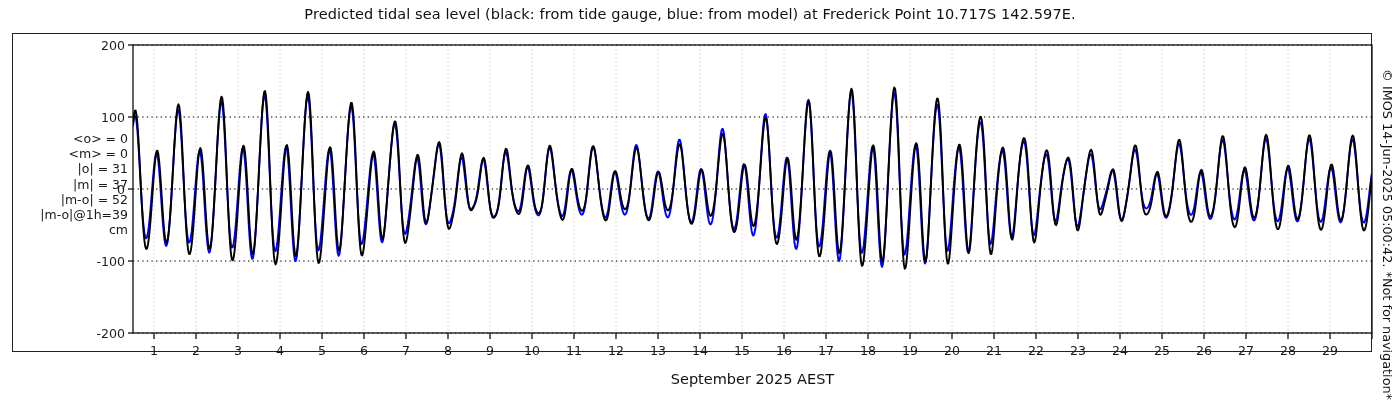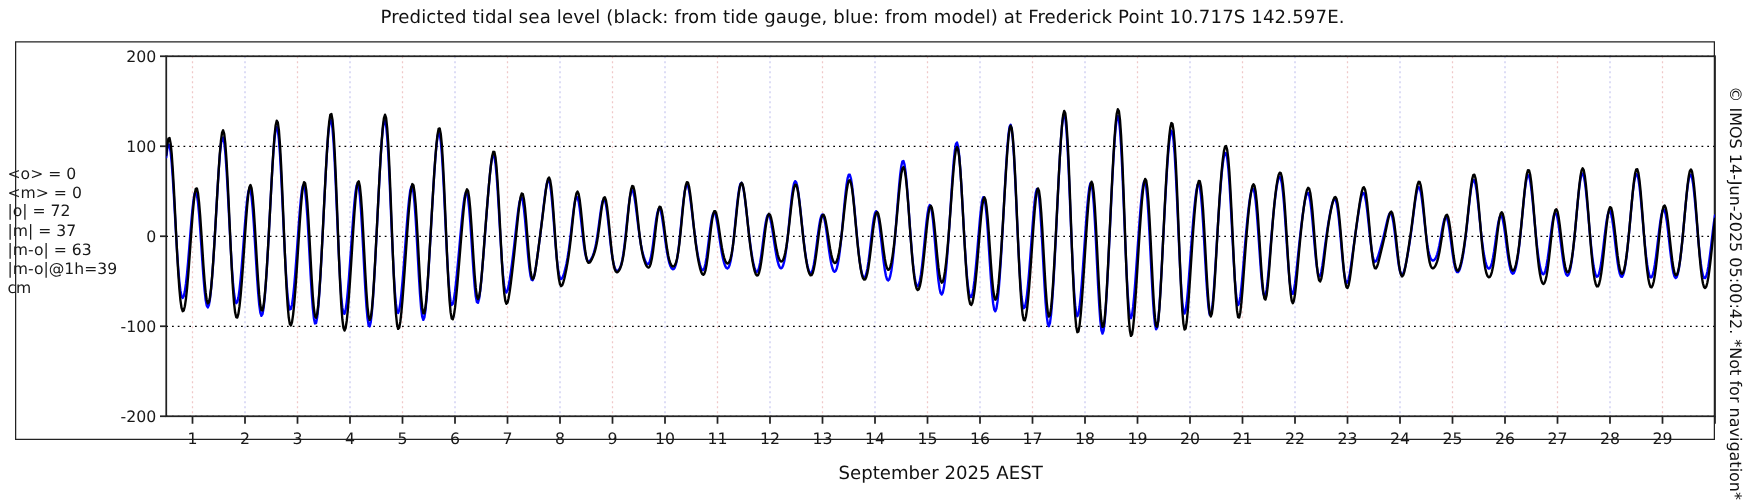--- a/index.html
+++ b/index.html
@@ -46,21 +46,21 @@
   #plot-svg {
     position: absolute;
     left: 0;
     top: 0;
   }
   .stats-block {
     position: absolute;
     left: 6px;
     top: 131px;
     width: 122px;
-    text-align: left;
+    text-align: right;
     font-size: 12.5px;
     line-height: 15.2px;
     color: #1a1a1a;
     white-space: nowrap;
   }
   .stats-block div { height: 15.2px; }
   .xaxis-label {
     position: absolute;
     left: 133px;
     top: 371px;
@@ -211,23 +211,23 @@
       </defs>
       <g clip-path="url(#plotclip)">
         <path d="M133.00 125.89L133.88 118.78L134.75 115.49L135.63 116.39L136.50 121.52L137.38 130.54L138.25 142.76L139.13 157.21L140.00 172.78L140.88 188.33L141.75 202.82L142.63 215.40L143.50 225.48L144.38 232.72L145.25 237.00L146.13 238.36L147.00 236.98L147.88 233.08L148.75 226.92L149.63 218.83L150.50 209.19L151.38 198.50L152.25 187.40L153.13 176.63L154.00 167.05L154.88 159.52L155.75 154.82L156.63 153.53L157.50 155.94L158.38 161.97L159.25 171.19L160.13 182.81L161.00 195.82L161.88 209.07L162.75 221.43L163.63 231.92L164.50 239.78L165.38 244.51L166.25 245.92L167.13 244.01L168.00 238.99L168.88 231.18L169.75 220.93L170.62 208.66L171.50 194.82L172.37 179.94L173.25 164.64L174.12 149.66L175.00 135.87L175.87 124.16L176.75 115.46L177.62 110.54L178.50 109.93L179.37 113.87L180.25 122.16L181.12 134.23L182.00 149.18L182.87 165.86L183.75 183.00L184.62 199.39L185.50 213.97L186.37 225.95L187.25 234.81L188.12 240.33L189.00 242.54L189.87 241.62L190.75 237.87L191.62 231.64L192.50 223.31L193.37 213.31L194.25 202.14L195.12 190.40L196.00 178.82L196.87 168.21L197.75 159.48L198.62 153.46L199.50 150.88L200.37 152.18L201.25 157.48L202.12 166.47L203.00 178.47L203.87 192.46L204.75 207.21L205.62 221.44L206.50 233.93L207.37 243.69L208.25 250.04L209.12 252.61L210.00 251.35L210.88 246.46L211.75 238.31L212.63 227.38L213.50 214.17L214.38 199.24L215.25 183.14L216.13 166.51L217.00 150.08L217.88 134.67L218.75 121.22L219.63 110.68L220.50 103.92L221.38 101.65L222.25 104.27L223.13 111.77L224.00 123.73L224.88 139.30L225.75 157.30L226.63 176.36L227.50 195.04L228.38 212.06L229.25 226.36L230.13 237.24L231.00 244.33L231.88 247.58L232.75 247.22L233.63 243.62L234.50 237.24L235.38 228.56L236.25 218.10L237.13 206.36L238.00 193.93L238.88 181.50L239.75 169.85L240.63 159.87L241.50 152.45L242.38 148.43L243.25 148.41L244.13 152.69L245.00 161.15L245.88 173.23L246.75 187.96L247.63 204.07L248.50 220.12L249.38 234.69L250.25 246.55L251.13 254.75L252.00 258.77L252.88 258.42L253.75 253.90L254.63 245.63L255.50 234.20L256.38 220.25L257.25 204.43L258.13 187.39L259.00 169.75L259.88 152.22L260.75 135.57L261.63 120.67L262.50 108.48L263.38 99.91L264.25 95.81L265.13 96.74L266.00 102.91L266.88 114.08L267.75 129.53L268.63 148.14L269.50 168.47L270.38 188.96L271.25 208.08L272.13 224.55L273.00 237.42L273.88 246.15L274.75 250.63L275.63 251.05L276.50 247.86L277.38 241.64L278.25 232.99L279.13 222.49L280.00 210.70L280.88 198.16L281.75 185.48L282.63 173.35L283.50 162.57L284.38 153.99L285.25 148.50L286.13 146.82L287.00 149.45L287.88 156.48L288.75 167.56L289.63 181.89L290.50 198.25L291.38 215.17L292.25 231.11L293.13 244.62L294.00 254.55L294.88 260.16L295.75 261.12L296.63 257.56L297.50 249.93L298.38 238.89L299.25 225.20L300.13 209.60L301.00 192.80L301.88 175.42L302.75 158.08L303.63 141.42L304.50 126.19L305.38 113.20L306.25 103.34L307.13 97.49L308.00 96.33L308.88 100.31L309.75 109.42L310.63 123.19L311.50 140.69L312.38 160.58L313.25 181.28L314.13 201.19L315.00 218.83L315.88 233.07L316.75 243.17L317.63 248.89L318.50 250.37L319.37 248.09L320.25 242.68L321.12 234.85L322.00 225.24L322.87 214.41L323.75 202.85L324.62 191.03L325.50 179.47L326.37 168.76L327.25 159.63L328.12 152.90L329.00 149.34L329.87 149.59L330.75 154.00L331.62 162.52L332.50 174.62L333.37 189.33L334.25 205.33L335.12 221.11L336.00 235.16L336.87 246.19L337.75 253.26L338.62 255.89L339.50 254.08L340.37 248.21L341.25 238.94L342.12 227.08L343.00 213.42L343.87 198.67L344.75 183.41L345.62 168.13L346.50 153.28L347.37 139.35L348.25 126.94L349.12 116.77L350.00 109.62L350.87 106.27L351.75 107.30L352.62 113.00L353.50 123.26L354.37 137.48L355.25 154.61L356.12 173.28L357.00 191.95L357.87 209.14L358.75 223.59L359.62 234.42L360.50 241.21L361.37 244.00L362.25 243.18L363.12 239.38L364.00 233.32L364.87 225.65L365.75 216.91L366.62 207.50L367.50 197.73L368.37 187.86L369.25 178.24L370.12 169.37L371.00 161.87L371.87 156.47L372.75 153.88L373.62 154.69L374.50 159.17L375.37 167.20L376.25 178.20L377.12 191.21L378.00 204.94L378.87 218.01L379.75 229.11L380.62 237.20L381.50 241.65L382.37 242.25L383.25 239.23L384.12 233.16L385.00 224.75L385.87 214.76L386.75 203.84L387.62 192.48L388.50 181.01L389.37 169.66L390.25 158.64L391.12 148.24L392.00 138.91L392.87 131.27L393.75 126.03L394.62 123.88L395.50 125.38L396.37 130.78L397.25 139.92L398.12 152.23L399.00 166.72L399.87 182.13L400.75 197.13L401.62 210.48L402.50 221.20L403.37 228.72L404.25 232.90L405.12 233.97L406.00 232.41L406.87 228.87L407.75 223.94L408.62 218.09L409.50 211.62L410.37 204.66L411.25 197.26L412.12 189.49L413.00 181.56L413.87 173.86L414.75 166.97L415.62 161.60L416.50 158.47L417.37 158.16L418.25 160.98L419.12 166.83L420.00 175.21L420.87 185.28L421.75 195.92L422.62 205.98L423.50 214.42L424.37 220.47L425.25 223.74L426.12 224.23L427.00 222.27L427.87 218.38L428.75 213.18L429.62 207.20L430.50 200.80L431.37 194.15L432.25 187.28L433.12 180.15L434.00 172.75L434.87 165.26L435.75 158.02L436.62 151.62L437.50 146.77L438.37 144.19L439.25 144.44L440.12 147.82L441.00 154.24L441.87 163.23L442.75 173.97L443.62 185.42L444.50 196.50L445.37 206.26L446.25 214.00L447.12 219.37L448.00 222.38L448.87 223.30L449.75 222.57L450.62 220.66L451.50 217.91L452.37 214.52L453.25 210.51L454.12 205.75L455.00 200.12L455.87 193.57L456.75 186.25L457.62 178.54L458.50 171.06L459.37 164.57L460.25 159.84L461.12 157.50L462.00 157.91L462.87 161.08L463.75 166.63L464.62 173.88L465.50 181.94L466.37 189.89L467.25 196.93L468.12 202.51L469.00 206.36L469.87 208.54L470.75 209.29L471.62 209.00L472.50 207.99L473.37 206.50L474.25 204.59L475.12 202.12L476.00 198.91L476.87 194.74L477.75 189.55L478.62 183.46L479.50 176.88L480.37 170.41L481.25 164.82L482.12 160.87L483.00 159.16L483.87 160.06L484.75 163.57L485.62 169.34L486.50 176.72L487.37 184.91L488.25 193.06L489.12 200.44L490.00 206.54L490.87 211.12L491.75 214.20L492.62 215.97L493.50 216.69L494.37 216.57L495.25 215.73L496.12 214.10L497.00 211.52L497.87 207.74L498.75 202.59L499.62 196.03L500.50 188.27L501.37 179.79L502.25 171.26L503.12 163.51L504.00 157.35L504.87 153.43L505.75 152.14L506.62 153.55L507.50 157.37L508.37 163.06L509.25 169.88L510.12 177.11L511.00 184.10L511.87 190.39L512.75 195.76L513.63 200.17L514.50 203.73L515.38 206.59L516.25 208.84L517.13 210.45L518.00 211.26L518.88 211.01L519.75 209.42L520.63 206.30L521.50 201.64L522.38 195.65L523.25 188.80L524.13 181.79L525.00 175.40L525.88 170.40L526.75 167.40L527.63 166.74L528.50 168.48L529.38 172.33L530.25 177.77L531.13 184.14L532.00 190.75L532.88 197.01L533.75 202.51L534.63 207.02L535.50 210.50L536.38 213.00L537.25 214.62L538.13 215.38L539.00 215.22L539.88 213.98L540.75 211.43L541.63 207.35L542.50 201.66L543.38 194.43L544.25 185.99L545.13 176.89L546.00 167.89L546.88 159.78L547.75 153.35L548.63 149.20L549.50 147.67L550.38 148.81L551.25 152.35L552.13 157.80L553.00 164.54L553.88 171.94L554.75 179.42L555.63 186.56L556.50 193.12L557.38 198.98L558.25 204.11L559.13 208.49L560.00 212.05L560.88 214.66L561.75 216.07L562.63 216.05L563.50 214.37L564.38 210.96L565.25 205.91L566.13 199.57L567.00 192.48L567.88 185.35L568.75 178.93L569.63 173.93L570.50 170.88L571.38 170.06L572.25 171.45L573.13 174.80L574.00 179.63L574.88 185.36L575.75 191.38L576.63 197.18L577.50 202.39L578.38 206.78L579.25 210.24L580.13 212.74L581.00 214.26L581.88 214.76L582.75 214.12L583.63 212.18L584.50 208.77L585.38 203.79L586.25 197.27L587.13 189.43L588.00 180.69L588.88 171.66L589.75 163.06L590.63 155.65L591.50 150.11L592.38 146.91L593.25 146.30L594.13 148.25L595.00 152.45L595.88 158.43L596.75 165.60L597.63 173.37L598.50 181.22L599.38 188.74L600.25 195.67L601.13 201.84L602.00 207.16L602.88 211.53L603.75 214.84L604.63 216.93L605.50 217.61L606.38 216.71L607.25 214.14L608.13 209.94L609.00 204.34L609.88 197.75L610.75 190.77L611.63 184.06L612.50 178.33L613.38 174.17L614.25 171.99L615.13 171.96L616.00 174.00L616.88 177.79L617.75 182.87L618.63 188.65L619.50 194.59L620.38 200.20L621.25 205.12L622.13 209.14L623.00 212.10L623.88 213.97L624.75 214.69L625.63 214.19L626.50 212.40L627.38 209.21L628.25 204.55L629.13 198.43L630.00 191.02L630.88 182.62L631.75 173.75L632.63 165.03L633.50 157.17L634.38 150.86L635.25 146.65L636.13 144.92L637.00 145.79L637.88 149.13L638.75 154.57L639.63 161.59L640.50 169.58L641.38 177.97L642.25 186.23L643.13 193.96L644.00 200.88L644.88 206.83L645.75 211.68L646.63 215.33L647.50 217.69L648.38 218.63L649.25 218.03L650.13 215.81L651.00 212.00L651.88 206.75L652.75 200.41L653.63 193.46L654.50 186.53L655.38 180.31L656.25 175.42L657.13 172.40L658.00 171.53L658.88 172.88L659.75 176.27L660.63 181.27L661.50 187.34L662.38 193.87L663.25 200.27L664.13 206.05L665.00 210.84L665.88 214.41L666.75 216.63L667.63 217.46L668.50 216.86L669.38 214.81L670.25 211.27L671.13 206.23L672.00 199.72L672.88 191.87L673.75 182.97L674.63 173.47L675.50 163.95L676.38 155.14L677.25 147.74L678.13 142.43L679.00 139.70L679.88 139.82L680.75 142.78L681.63 148.30L682.50 155.88L683.38 164.87L684.25 174.57L685.13 184.33L686.00 193.56L686.88 201.85L687.75 208.91L688.63 214.57L689.50 218.74L690.38 221.34L691.25 222.32L692.13 221.62L693.00 219.21L693.88 215.12L694.75 209.50L695.63 202.66L696.50 195.06L697.38 187.33L698.25 180.18L699.13 174.33L700.00 170.43L700.88 168.92L701.75 169.99L702.63 173.54L703.50 179.21L704.38 186.39L705.25 194.39L706.13 202.43L707.00 209.83L707.88 216.04L708.75 220.67L709.63 223.50L710.50 224.44L711.38 223.50L712.25 220.71L713.13 216.14L714.00 209.86L714.88 201.96L715.75 192.61L716.63 182.12L717.50 170.93L718.38 159.67L719.25 149.08L720.13 139.98L721.00 133.16L721.88 129.28L722.75 128.76L723.63 131.72L724.50 137.94L725.38 146.92L726.25 157.90L727.13 170.01L728.00 182.36L728.88 194.14L729.75 204.70L730.63 213.60L731.50 220.56L732.38 225.46L733.25 228.28L734.13 229.05L735.00 227.81L735.88 224.62L736.75 219.58L737.63 212.87L738.50 204.82L739.38 195.91L740.25 186.80L741.13 178.26L742.00 171.14L742.88 166.20L743.75 164.07L744.63 165.08L745.50 169.24L746.38 176.18L747.25 185.26L748.13 195.59L749.00 206.19L749.88 216.09L750.75 224.48L751.63 230.74L752.50 234.50L753.38 235.61L754.25 234.08L755.13 230.07L756.00 223.77L756.88 215.40L757.75 205.19L758.63 193.42L759.50 180.45L760.38 166.78L761.25 153.08L762.13 140.15L763.00 128.92L763.88 120.31L764.75 115.15L765.63 114.03L766.50 117.20L767.38 124.51L768.25 135.45L769.13 149.14L770.00 164.48L770.88 180.30L771.75 195.47L772.63 209.04L773.50 220.32L774.38 228.89L775.25 234.60L776.13 237.45L777.00 237.62L777.88 235.30L778.75 230.72L779.63 224.11L780.50 215.77L781.38 206.06L782.25 195.50L783.13 184.79L784.00 174.75L784.88 166.31L785.75 160.37L786.63 157.70L787.50 158.77L788.38 163.71L789.25 172.20L790.13 183.53L791.00 196.65L791.88 210.33L792.75 223.30L793.63 234.40L794.50 242.73L795.38 247.70L796.25 249.07L797.13 246.86L798.00 241.34L798.88 232.89L799.75 221.94L800.63 208.95L801.50 194.36L802.38 178.65L803.25 162.39L804.13 146.29L805.00 131.17L805.88 118.00L806.75 107.81L807.63 101.51L808.50 99.85L809.38 103.21L810.25 111.56L811.13 124.37L812.00 140.68L812.88 159.22L813.75 178.52L814.63 197.14L815.50 213.79L816.38 227.49L817.25 237.63L818.13 243.96L819.00 246.56L819.88 245.73L820.75 241.89L821.63 235.49L822.50 226.98L823.38 216.80L824.25 205.43L825.13 193.42L826.00 181.43L826.88 170.29L827.75 160.93L828.63 154.29L829.50 151.23L830.38 152.35L831.25 157.88L832.13 167.58L833.00 180.77L833.88 196.29L834.75 212.74L835.63 228.57L836.50 242.32L837.38 252.79L838.25 259.15L839.13 261.00L840.00 258.35L840.88 251.55L841.75 241.19L842.63 227.94L843.50 212.52L844.38 195.58L845.25 177.77L846.13 159.72L847.00 142.12L847.88 125.78L848.75 111.59L849.63 100.54L850.50 93.57L851.38 91.50L852.25 94.80L853.13 103.55L854.00 117.31L854.88 135.15L855.75 155.71L856.63 177.37L857.50 198.43L858.38 217.34L859.25 232.83L860.13 244.10L861.00 250.78L861.88 252.95L862.75 251.03L863.63 245.63L864.50 237.47L865.38 227.24L866.25 215.57L867.13 203.04L868.00 190.21L868.88 177.72L869.75 166.26L870.63 156.67L871.50 149.81L872.38 146.52L873.25 147.45L874.13 152.94L875.00 162.88L875.88 176.68L876.75 193.25L877.63 211.14L878.50 228.72L879.38 244.31L880.25 256.49L881.13 264.21L882.00 266.88L882.88 264.45L883.75 257.28L884.63 246.09L885.50 231.76L886.38 215.21L887.25 197.32L888.13 178.87L889.00 160.56L889.88 143.02L890.75 126.95L891.63 113.08L892.50 102.24L893.38 95.25L894.25 92.89L895.13 95.68L896.00 103.80L896.88 116.99L897.75 134.44L898.63 154.92L899.50 176.84L900.38 198.43L901.25 218.02L902.13 234.17L903.00 245.89L903.88 252.66L904.75 254.53L905.63 251.91L906.50 245.57L907.38 236.38L908.25 225.24L909.13 212.94L910.00 200.16L910.88 187.48L911.75 175.41L912.63 164.50L913.50 155.38L914.38 148.73L915.25 145.26L916.13 145.59L917.00 150.12L917.88 158.89L918.75 171.52L919.62 187.13L920.50 204.46L921.37 221.93L922.25 237.92L923.12 250.89L924.00 259.66L924.87 263.48L925.75 262.16L926.62 255.98L927.50 245.65L928.37 232.11L929.25 216.41L930.12 199.55L931.00 182.38L931.87 165.63L932.75 149.85L933.62 135.58L934.50 123.32L935.37 113.65L936.25 107.21L937.12 104.60L938.00 106.36L938.87 112.76L939.75 123.73L940.62 138.73L941.50 156.81L942.37 176.63L943.25 196.58L944.12 215.06L945.00 230.59L945.87 242.08L946.75 248.87L947.62 250.86L948.50 248.40L949.37 242.21L950.25 233.21L951.12 222.37L952.00 210.58L952.87 198.56L953.75 186.88L954.62 175.96L955.50 166.16L956.37 157.89L957.25 151.59L958.12 147.79L959.00 147.02L959.87 149.71L960.75 156.06L961.62 165.94L962.50 178.81L963.37 193.71L964.25 209.39L965.12 224.36L966.00 237.20L966.87 246.65L967.75 251.86L968.62 252.43L969.50 248.48L970.37 240.56L971.25 229.53L972.12 216.39L973.00 202.15L973.87 187.70L974.75 173.71L975.62 160.69L976.50 149.00L977.37 138.94L978.25 130.85L979.12 125.13L980.00 122.22L980.87 122.59L981.75 126.59L982.62 134.35L983.50 145.65L984.37 159.91L985.25 176.15L986.12 193.09L987.00 209.32L987.87 223.48L988.75 234.41L989.62 241.35L990.50 244.02L991.37 242.58L992.25 237.60L993.12 229.90L994.00 220.41L994.87 210.01L995.75 199.43L996.62 189.21L997.50 179.69L998.37 171.09L999.25 163.63L1000.12 157.54L1001.00 153.16L1001.87 150.91L1002.75 151.20L1003.62 154.37L1004.50 160.56L1005.37 169.57L1006.25 180.85L1007.12 193.51L1008.00 206.42L1008.87 218.30L1009.75 227.99L1010.62 234.54L1011.50 237.39L1012.37 236.43L1013.25 231.95L1014.12 224.60L1015.00 215.23L1015.87 204.73L1016.75 193.92L1017.62 183.43L1018.50 173.67L1019.37 164.90L1020.25 157.24L1021.12 150.84L1022.00 145.86L1022.87 142.60L1023.75 141.44L1024.62 142.77L1025.50 146.88L1026.37 153.87L1027.25 163.54L1028.12 175.33L1029.00 188.37L1029.87 201.57L1030.75 213.77L1031.62 223.86L1032.50 231.02L1033.37 234.77L1034.25 235.04L1035.12 232.15L1036.00 226.71L1036.87 219.49L1037.75 211.26L1038.62 202.71L1039.50 194.30L1040.37 186.33L1041.25 178.94L1042.12 172.18L1043.00 166.14L1043.87 161.00L1044.75 157.05L1045.62 154.70L1046.50 154.38L1047.37 156.42L1048.25 160.98L1049.12 167.91L1050.00 176.75L1050.87 186.74L1051.75 196.92L1052.62 206.26L1053.50 213.83L1054.37 218.93L1055.25 221.21L1056.12 220.67L1057.00 217.66L1057.87 212.76L1058.75 206.66L1059.62 200.01L1060.50 193.36L1061.37 187.04L1062.25 181.20L1063.12 175.89L1064.00 171.07L1064.87 166.78L1065.75 163.18L1066.62 160.54L1067.50 159.26L1068.37 159.78L1069.25 162.42L1070.12 167.33L1071.00 174.39L1071.87 183.15L1072.75 192.90L1073.62 202.75L1074.50 211.74L1075.37 219.02L1076.25 223.98L1077.12 226.31L1078.00 226.04L1078.87 223.48L1079.75 219.16L1080.62 213.65L1081.50 207.52L1082.37 201.16L1083.25 194.82L1084.12 188.58L1085.00 182.43L1085.87 176.36L1086.75 170.44L1087.62 164.87L1088.50 160.01L1089.37 156.35L1090.25 154.38L1091.12 154.52L1092.00 156.98L1092.87 161.71L1093.75 168.34L1094.62 176.26L1095.50 184.65L1096.37 192.68L1097.25 199.59L1098.12 204.81L1099.00 208.07L1099.87 209.39L1100.75 209.03L1101.62 207.40L1102.50 204.95L1103.37 202.06L1104.25 199.00L1105.12 195.86L1106.00 192.62L1106.87 189.18L1107.75 185.49L1108.62 181.60L1109.50 177.73L1110.37 174.25L1111.25 171.65L1112.12 170.45L1113.00 171.05L1113.87 173.69L1114.75 178.32L1115.62 184.59L1116.50 191.93L1117.37 199.58L1118.25 206.76L1119.12 212.77L1120.00 217.09L1120.87 219.49L1121.75 219.96L1122.62 218.72L1123.50 216.14L1124.37 212.57L1125.25 208.33L1126.12 203.61L1127.00 198.48L1127.87 192.91L1128.75 186.84L1129.62 180.29L1130.50 173.42L1131.37 166.54L1132.25 160.14L1133.12 154.81L1134.00 151.13L1134.87 149.58L1135.75 150.45L1136.62 153.73L1137.50 159.13L1138.37 166.10L1139.25 173.96L1140.12 181.93L1141.00 189.36L1141.87 195.74L1142.75 200.77L1143.62 204.40L1144.50 206.75L1145.37 208.03L1146.25 208.46L1147.12 208.20L1148.00 207.32L1148.87 205.77L1149.75 203.45L1150.62 200.26L1151.50 196.23L1152.37 191.50L1153.25 186.43L1154.12 181.52L1155.00 177.35L1155.87 174.53L1156.75 173.52L1157.62 174.59L1158.50 177.73L1159.37 182.65L1160.25 188.83L1161.12 195.60L1162.00 202.25L1162.87 208.15L1163.75 212.82L1164.62 216.00L1165.50 217.61L1166.37 217.76L1167.25 216.63L1168.12 214.40L1169.00 211.21L1169.87 207.13L1170.75 202.15L1171.62 196.22L1172.50 189.35L1173.37 181.67L1174.25 173.47L1175.12 165.20L1176.00 157.47L1176.87 150.95L1177.75 146.28L1178.62 143.97L1179.50 144.30L1180.37 147.25L1181.25 152.54L1182.12 159.64L1183.00 167.89L1183.87 176.57L1184.75 185.03L1185.62 192.76L1186.50 199.42L1187.37 204.87L1188.25 209.09L1189.12 212.13L1190.00 214.06L1190.87 214.90L1191.75 214.62L1192.62 213.14L1193.50 210.39L1194.37 206.38L1195.25 201.22L1196.12 195.24L1197.00 188.90L1197.87 182.81L1198.75 177.64L1199.62 174.00L1200.50 172.35L1201.37 172.94L1202.25 175.74L1203.12 180.43L1204.00 186.51L1204.87 193.32L1205.75 200.18L1206.62 206.47L1207.50 211.71L1208.37 215.62L1209.25 218.04L1210.12 218.98L1211.00 218.50L1211.87 216.68L1212.75 213.58L1213.62 209.21L1214.50 203.59L1215.37 196.74L1216.25 188.78L1217.12 179.97L1218.00 170.74L1218.87 161.64L1219.75 153.36L1220.62 146.61L1221.50 142.01L1222.37 140.02L1223.25 140.85L1224.12 144.42L1225.00 150.40L1225.87 158.25L1226.75 167.28L1227.62 176.77L1228.50 186.08L1229.37 194.68L1230.25 202.22L1231.12 208.46L1232.00 213.33L1232.87 216.80L1233.75 218.85L1234.62 219.46L1235.50 218.60L1236.37 216.23L1237.25 212.37L1238.12 207.16L1239.00 200.85L1239.87 193.87L1240.75 186.79L1241.62 180.28L1242.50 174.99L1243.37 171.51L1244.25 170.22L1245.12 171.30L1246.00 174.62L1246.87 179.83L1247.75 186.38L1248.62 193.60L1249.50 200.81L1250.37 207.42L1251.25 212.94L1252.12 217.06L1253.00 219.61L1253.87 220.54L1254.75 219.88L1255.62 217.66L1256.50 213.93L1257.37 208.75L1258.25 202.18L1259.12 194.35L1260.00 185.50L1260.87 176.01L1261.75 166.38L1262.62 157.26L1263.50 149.34L1264.37 143.29L1265.25 139.65L1266.12 138.79L1267.00 140.81L1267.87 145.53L1268.75 152.55L1269.62 161.27L1270.50 170.97L1271.37 180.96L1272.25 190.58L1273.12 199.33L1274.00 206.84L1274.87 212.88L1275.75 217.34L1276.62 220.18L1277.50 221.39L1278.37 220.97L1279.25 218.92L1280.12 215.31L1281.00 210.26L1281.87 204.00L1282.75 196.92L1283.62 189.51L1284.50 182.39L1285.37 176.22L1286.25 171.60L1287.12 169.03L1288.00 168.79L1288.87 170.93L1289.75 175.24L1290.62 181.28L1291.50 188.45L1292.37 196.06L1293.25 203.45L1294.12 210.03L1295.00 215.35L1295.87 219.11L1296.75 221.16L1297.62 221.44L1298.50 219.99L1299.37 216.87L1300.25 212.17L1301.12 206.00L1302.00 198.50L1302.87 189.91L1303.75 180.55L1304.62 170.88L1305.50 161.48L1306.37 152.99L1307.25 146.08L1308.12 141.32L1309.00 139.18L1309.87 139.87L1310.75 143.39L1311.62 149.44L1312.50 157.52L1313.37 166.99L1314.25 177.12L1315.12 187.21L1316.00 196.64L1316.87 204.92L1317.75 211.73L1318.62 216.88L1319.50 220.27L1320.37 221.90L1321.25 221.79L1322.12 220.01L1323.00 216.63L1323.87 211.80L1324.75 205.73L1325.62 198.76L1326.50 191.33L1327.37 183.99L1328.25 177.35L1329.12 172.03L1330.00 168.56L1330.87 167.32L1331.75 168.49L1332.62 171.96L1333.50 177.43L1334.37 184.37L1335.25 192.13L1336.12 200.01L1337.00 207.35L1337.87 213.59L1338.75 218.33L1339.62 221.30L1340.50 222.40L1341.37 221.62L1342.25 219.03L1343.12 214.76L1344.00 208.94L1344.87 201.76L1345.75 193.43L1346.62 184.28L1347.50 174.69L1348.37 165.19L1349.25 156.37L1350.12 148.86L1351.00 143.27L1351.87 140.11L1352.75 139.69L1353.62 142.13L1354.50 147.25L1355.37 154.68L1356.25 163.82L1357.12 173.95L1358.00 184.35L1358.87 194.30L1359.75 203.23L1360.62 210.71L1361.50 216.45L1362.37 220.33L1363.25 222.32L1364.12 222.46L1365.00 220.86L1365.87 217.63L1366.75 212.93L1367.62 206.99L1368.50 200.10L1369.37 192.66L1370.25 185.15L1371.12 178.17L1372.00 172.29" fill="none" stroke="#0000ff" stroke-width="1.9" stroke-linejoin="round" stroke-linecap="round"></path>
         <path d="M133.00 124.07L133.88 115.58L134.75 110.84L135.63 110.46L136.50 114.70L137.38 123.39L138.25 135.98L139.13 151.51L140.00 168.82L140.88 186.59L141.75 203.57L142.63 218.69L143.50 231.15L144.38 240.45L145.25 246.38L146.13 248.98L147.00 248.43L147.88 245.01L148.75 239.05L149.63 230.86L150.50 220.83L151.38 209.39L152.25 197.11L153.13 184.68L154.00 172.96L154.88 162.86L155.75 155.30L156.63 151.07L157.50 150.70L158.38 154.37L159.25 161.84L160.13 172.47L161.00 185.27L161.88 199.02L162.75 212.45L163.63 224.36L164.50 233.78L165.38 240.03L166.25 242.76L167.13 241.92L168.00 237.71L168.88 230.49L169.75 220.69L170.62 208.76L171.50 195.17L172.37 180.42L173.25 165.06L174.12 149.76L175.00 135.31L175.87 122.61L176.75 112.62L177.62 106.26L178.50 104.26L179.37 107.05L180.25 114.70L181.12 126.80L182.00 142.53L182.87 160.73L183.75 180.03L184.62 199.01L185.50 216.39L186.37 231.10L187.25 242.44L188.12 250.02L189.00 253.81L189.87 253.98L190.75 250.89L191.62 244.93L192.50 236.56L193.37 226.20L194.25 214.35L195.12 201.52L196.00 188.40L196.87 175.75L197.75 164.49L198.62 155.56L199.50 149.83L200.37 148.01L201.25 150.45L202.12 157.12L203.00 167.53L203.87 180.77L204.75 195.61L205.62 210.66L206.50 224.52L207.37 235.96L208.25 244.04L209.12 248.22L210.00 248.31L210.88 244.47L211.75 237.09L212.63 226.69L213.50 213.88L214.38 199.23L215.25 183.34L216.13 166.78L217.00 150.22L217.88 134.40L218.75 120.18L219.63 108.52L220.50 100.38L221.38 96.62L222.25 97.87L223.13 104.36L224.00 115.92L224.88 131.84L225.75 151.02L226.63 172.04L227.50 193.31L228.38 213.29L229.25 230.66L230.13 244.44L231.00 254.04L231.88 259.29L232.75 260.36L233.63 257.64L234.50 251.68L235.38 243.03L236.25 232.26L237.13 219.90L238.00 206.50L238.88 192.68L239.75 179.16L240.63 166.77L241.50 156.47L242.38 149.18L243.25 145.73L244.13 146.69L245.00 152.22L245.88 162.05L246.75 175.38L247.63 191.04L248.50 207.54L249.38 223.30L250.25 236.86L251.13 246.99L252.00 252.90L252.88 254.23L253.75 251.05L254.63 243.76L255.50 232.99L256.38 219.49L257.25 204.00L258.13 187.21L259.00 169.75L259.88 152.28L260.75 135.46L261.63 120.09L262.50 107.04L263.38 97.27L264.25 91.71L265.13 91.12L266.00 95.97L266.88 106.29L267.75 121.60L268.63 140.93L269.50 162.87L270.38 185.76L271.25 207.86L272.13 227.61L273.00 243.72L273.88 255.39L274.75 262.27L275.63 264.47L276.50 262.41L277.38 256.74L278.25 248.17L279.13 237.38L280.00 225.01L280.88 211.60L281.75 197.71L282.63 183.95L283.50 171.02L284.38 159.78L285.25 151.14L286.13 145.99L287.00 145.05L287.88 148.73L288.75 157.01L289.63 169.32L290.50 184.65L291.38 201.55L292.25 218.38L293.13 233.49L294.00 245.44L294.88 253.16L295.75 256.07L296.63 254.12L297.50 247.66L298.38 237.38L299.25 224.14L300.13 208.82L301.00 192.21L301.88 175.00L302.75 157.81L303.63 141.20L304.50 125.79L305.38 112.29L306.25 101.54L307.13 94.42L308.00 91.80L308.88 94.30L309.75 102.21L310.63 115.37L311.50 133.05L312.38 154.04L313.25 176.75L314.13 199.42L315.00 220.29L315.88 237.90L316.75 251.19L317.63 259.60L318.50 263.13L319.37 262.17L320.25 257.40L321.12 249.66L322.00 239.73L322.87 228.30L323.75 215.94L324.62 203.11L325.50 190.23L326.37 177.82L327.25 166.51L328.12 157.08L329.00 150.38L329.87 147.23L330.75 148.24L331.62 153.69L332.50 163.36L333.37 176.54L334.25 192.03L335.12 208.31L336.00 223.71L336.87 236.66L337.75 245.90L338.62 250.64L339.50 250.60L340.37 246.04L341.25 237.58L342.12 226.11L343.00 212.58L343.87 197.86L344.75 182.65L345.62 167.48L346.50 152.78L347.37 138.93L348.25 126.39L349.12 115.74L350.00 107.72L350.87 103.14L351.75 102.76L352.62 107.11L353.50 116.37L354.37 130.22L355.25 147.81L356.12 167.86L357.00 188.76L357.87 208.80L358.75 226.41L359.62 240.36L360.50 249.90L361.37 254.83L362.25 255.42L363.12 252.30L364.00 246.30L364.87 238.25L365.75 228.89L366.62 218.74L367.50 208.15L368.37 197.36L369.25 186.61L370.12 176.27L371.00 166.83L371.87 159.02L372.75 153.62L373.62 151.41L374.50 152.95L375.37 158.43L376.25 167.58L377.12 179.65L378.00 193.42L378.87 207.44L379.75 220.19L380.62 230.31L381.50 236.83L382.37 239.26L383.25 237.61L384.12 232.37L385.00 224.30L385.87 214.31L386.75 203.23L387.62 191.75L388.50 180.30L389.37 169.13L390.25 158.37L391.12 148.19L392.00 138.84L392.87 130.81L393.75 124.76L394.62 121.45L395.50 121.60L396.37 125.74L397.25 134.00L398.12 146.06L399.00 161.10L399.87 177.90L400.75 195.00L401.62 210.91L402.50 224.34L403.37 234.37L404.25 240.58L405.12 243.01L406.00 242.13L406.87 238.64L407.75 233.33L408.62 226.86L409.50 219.73L410.37 212.17L411.25 204.26L412.12 195.98L413.00 187.37L413.87 178.66L414.75 170.31L415.62 163.02L416.50 157.58L417.37 154.79L418.25 155.24L419.12 159.14L420.00 166.27L420.87 175.92L421.75 187.02L422.62 198.29L423.50 208.44L424.37 216.39L425.25 221.43L426.12 223.32L427.00 222.25L427.87 218.75L428.75 213.54L429.62 207.34L430.50 200.72L431.37 194.03L432.25 187.35L433.12 180.61L434.00 173.70L434.87 166.58L435.75 159.42L436.62 152.67L437.50 146.99L438.37 143.19L439.25 142.03L440.12 144.09L441.00 149.56L441.87 158.19L442.75 169.29L443.62 181.83L444.50 194.56L445.37 206.28L446.25 216.00L447.12 223.08L448.00 227.31L448.87 228.88L449.75 228.25L450.62 226.03L451.50 222.77L452.37 218.88L453.25 214.52L454.12 209.63L455.00 204.02L455.87 197.52L456.75 190.07L457.62 181.88L458.50 173.46L459.37 165.54L460.25 159.00L461.12 154.70L462.00 153.26L462.87 154.99L463.75 159.71L464.62 166.87L465.50 175.56L466.37 184.71L467.25 193.29L468.12 200.45L469.00 205.70L469.87 208.90L470.75 210.24L471.62 210.14L472.50 209.10L473.37 207.52L474.25 205.64L475.12 203.45L476.00 200.76L476.87 197.27L477.75 192.76L478.62 187.13L479.50 180.61L480.37 173.69L481.25 167.12L482.12 161.77L483.00 158.46L483.87 157.81L484.75 160.09L485.62 165.16L486.50 172.46L487.37 181.15L488.25 190.25L489.12 198.82L490.00 206.10L490.87 211.63L491.75 215.31L492.62 217.28L493.50 217.88L494.37 217.49L495.25 216.39L496.12 214.68L497.00 212.27L497.87 208.92L498.75 204.34L499.62 198.33L500.50 190.91L501.37 182.37L502.25 173.30L503.12 164.52L504.00 156.98L504.87 151.52L505.75 148.80L506.62 149.12L507.50 152.37L508.37 158.09L509.25 165.51L510.12 173.77L511.00 182.02L511.87 189.57L512.75 196.02L513.63 201.22L514.50 205.27L515.38 208.37L516.25 210.76L517.13 212.56L518.00 213.71L518.88 214.03L519.75 213.18L520.63 210.86L521.50 206.87L522.38 201.24L523.25 194.30L524.13 186.64L525.00 179.08L525.88 172.50L526.75 167.73L527.63 165.36L528.50 165.65L529.38 168.49L530.25 173.43L531.13 179.79L532.00 186.75L532.88 193.57L533.75 199.65L534.63 204.62L535.50 208.35L536.38 210.91L537.25 212.47L538.13 213.18L539.00 213.12L539.88 212.21L540.75 210.26L541.63 207.01L542.50 202.24L543.38 195.85L544.25 188.00L545.13 179.11L546.00 169.85L546.88 161.06L547.75 153.63L548.63 148.35L549.50 145.76L550.38 146.10L551.25 149.24L552.13 154.76L553.00 161.98L553.88 170.17L554.75 178.59L555.63 186.67L556.50 194.03L557.38 200.48L558.25 206.01L559.13 210.66L560.00 214.47L560.88 217.40L561.75 219.29L562.63 219.90L563.50 218.95L564.38 216.25L565.25 211.74L566.13 205.60L567.00 198.27L567.88 190.41L568.75 182.80L569.63 176.26L570.50 171.50L571.38 168.99L572.25 168.92L573.13 171.15L574.00 175.25L574.88 180.62L575.75 186.59L576.63 192.53L577.50 197.93L578.38 202.48L579.25 206.02L580.13 208.56L581.00 210.14L581.88 210.80L582.75 210.52L583.63 209.19L584.50 206.65L585.38 202.72L586.25 197.32L587.13 190.51L588.00 182.57L588.88 173.99L589.75 165.45L590.63 157.72L591.50 151.57L592.38 147.62L593.25 146.26L594.13 147.61L595.00 151.48L595.88 157.43L596.75 164.85L597.63 173.06L598.50 181.45L599.38 189.51L600.25 196.88L601.13 203.37L602.00 208.89L602.88 213.42L603.75 216.93L604.63 219.32L605.50 220.44L606.38 220.13L607.25 218.23L608.13 214.67L609.00 209.54L609.88 203.14L610.75 195.95L611.63 188.62L612.50 181.86L613.38 176.35L614.25 172.65L615.13 171.08L616.00 171.70L616.88 174.30L617.75 178.48L618.63 183.65L619.50 189.23L620.38 194.66L621.25 199.50L622.13 203.47L623.00 206.43L623.88 208.35L624.75 209.23L625.63 209.09L626.50 207.89L627.38 205.57L628.25 202.03L629.13 197.22L630.00 191.18L630.88 184.08L631.75 176.29L632.63 168.33L633.50 160.84L634.38 154.52L635.25 149.98L636.13 147.70L637.00 147.94L637.88 150.67L638.75 155.64L639.63 162.36L640.50 170.24L641.38 178.65L642.25 187.01L643.13 194.86L644.00 201.87L644.88 207.86L645.75 212.73L646.63 216.44L647.50 218.95L648.38 220.20L649.25 220.09L650.13 218.52L651.00 215.44L651.88 210.91L652.75 205.13L653.63 198.46L654.50 191.43L655.38 184.67L656.25 178.84L657.13 174.51L658.00 172.12L658.88 171.86L659.75 173.69L660.63 177.32L661.50 182.25L662.38 187.92L663.25 193.71L664.13 199.10L665.00 203.66L665.88 207.14L666.75 209.40L667.63 210.41L668.50 210.21L669.38 208.81L670.25 206.22L671.13 202.43L672.00 197.42L672.88 191.26L673.75 184.07L674.63 176.15L675.50 167.95L676.38 160.05L677.25 153.12L678.13 147.81L679.00 144.69L679.88 144.14L680.75 146.28L681.63 150.97L682.50 157.83L683.38 166.27L684.25 175.62L685.13 185.18L686.00 194.33L686.88 202.61L687.75 209.69L688.63 215.39L689.50 219.64L690.38 222.42L691.25 223.72L692.13 223.52L693.00 221.80L693.88 218.53L694.75 213.78L695.63 207.70L696.50 200.63L697.38 193.05L698.25 185.57L699.13 178.88L700.00 173.66L700.88 170.44L701.75 169.58L702.63 171.16L703.50 174.96L704.38 180.54L705.25 187.25L706.13 194.37L707.00 201.19L707.88 207.11L708.75 211.68L709.63 214.65L710.50 215.92L711.38 215.51L712.25 213.50L713.13 209.99L714.00 205.07L714.88 198.81L715.75 191.32L716.63 182.76L717.50 173.42L718.38 163.75L719.25 154.35L720.13 145.92L721.00 139.22L721.88 134.96L722.75 133.66L723.63 135.61L724.50 140.78L725.38 148.80L726.25 159.07L727.13 170.76L728.00 182.98L728.88 194.87L729.75 205.71L730.63 214.96L731.50 222.30L732.38 227.60L733.25 230.84L734.13 232.09L735.00 231.44L735.88 228.96L736.75 224.74L737.63 218.87L738.50 211.56L739.38 203.14L740.25 194.09L741.13 185.09L742.00 176.89L742.88 170.31L743.75 166.06L744.63 164.64L745.50 166.28L746.38 170.85L747.25 177.89L748.13 186.64L749.00 196.17L749.88 205.51L750.75 213.77L751.63 220.24L752.50 224.43L753.38 226.15L754.25 225.39L755.13 222.30L756.00 217.12L756.88 210.09L757.75 201.47L758.63 191.48L759.50 180.37L760.38 168.51L761.25 156.37L762.13 144.59L763.00 133.98L763.88 125.39L764.75 119.70L765.63 117.62L766.50 119.60L767.38 125.72L768.25 135.68L769.13 148.76L770.00 163.96L770.88 180.12L771.75 196.02L772.63 210.59L773.50 222.99L774.38 232.67L775.25 239.38L776.13 243.11L777.00 244.03L777.88 242.38L778.75 238.45L779.63 232.48L780.50 224.72L781.38 215.45L782.25 205.05L783.13 194.05L784.00 183.15L784.88 173.20L785.75 165.11L786.63 159.75L787.50 157.83L788.38 159.71L789.25 165.36L790.13 174.32L791.00 185.71L791.88 198.39L792.75 211.05L793.63 222.43L794.50 231.46L795.38 237.39L796.25 239.80L797.13 238.66L798.00 234.18L798.88 226.78L799.75 216.95L800.63 205.18L801.50 191.94L802.38 177.66L803.25 162.80L804.13 147.89L805.00 133.62L805.88 120.80L806.75 110.38L807.63 103.34L808.50 100.54L809.38 102.58L810.25 109.68L811.13 121.61L812.00 137.61L812.88 156.52L813.75 176.88L814.63 197.14L815.50 215.80L816.38 231.67L817.25 243.89L818.13 252.04L819.00 256.10L819.88 256.33L820.75 253.19L821.63 247.24L822.50 238.98L823.38 228.89L824.25 217.42L825.13 205.01L826.00 192.23L826.88 179.76L827.75 168.43L828.63 159.21L829.50 153.04L830.38 150.75L831.25 152.84L832.13 159.41L833.00 170.06L833.88 183.87L834.75 199.53L835.63 215.46L836.50 230.06L837.38 241.88L838.25 249.84L839.13 253.27L840.00 252.03L840.88 246.38L841.75 236.90L842.63 224.35L843.50 209.54L844.38 193.22L845.25 176.07L846.13 158.68L847.00 141.66L847.88 125.65L848.75 111.44L849.63 99.91L850.50 92.02L851.38 88.70L852.25 90.64L853.13 98.19L854.00 111.22L854.88 129.04L855.75 150.44L856.63 173.83L857.50 197.37L858.38 219.27L859.25 237.95L860.13 252.26L861.00 261.57L861.88 265.77L862.75 265.19L863.63 260.49L864.50 252.47L865.38 241.99L866.25 229.77L867.13 216.47L868.00 202.66L868.88 188.86L869.75 175.70L870.63 163.90L871.50 154.31L872.38 147.82L873.25 145.29L874.13 147.30L875.00 154.10L875.88 165.40L876.75 180.39L877.63 197.75L878.50 215.81L879.38 232.77L880.25 246.90L881.13 256.82L882.00 261.62L882.88 260.97L883.75 255.07L884.63 244.61L885.50 230.54L886.38 213.93L887.25 195.83L888.13 177.15L889.00 158.66L889.88 140.97L890.75 124.69L891.63 110.44L892.50 98.93L893.38 90.98L894.25 87.39L895.13 88.89L896.00 95.91L896.88 108.45L897.75 126.02L898.63 147.54L899.50 171.47L900.38 195.97L901.25 219.08L902.13 239.03L903.00 254.42L903.88 264.40L904.75 268.72L905.63 267.66L906.50 261.99L907.38 252.68L908.25 240.83L909.13 227.42L910.00 213.30L910.88 199.12L911.75 185.41L912.63 172.65L913.50 161.38L914.38 152.22L915.25 145.89L916.13 143.12L917.00 144.53L917.88 150.46L918.75 160.82L919.62 175.03L920.50 191.98L921.37 210.14L922.25 227.74L923.12 243.00L924.00 254.35L924.87 260.68L925.75 261.45L926.62 256.72L927.50 247.10L928.37 233.58L929.25 217.38L930.12 199.69L931.00 181.61L931.87 163.99L932.75 147.48L933.62 132.58L934.50 119.73L935.37 109.38L936.25 102.08L937.12 98.44L938.00 99.09L938.87 104.47L939.75 114.77L940.62 129.74L941.50 148.61L942.37 170.15L943.25 192.72L944.12 214.52L945.00 233.77L945.87 248.97L946.75 259.09L947.62 263.68L948.50 262.92L949.37 257.44L950.25 248.26L951.12 236.53L952.00 223.38L952.87 209.76L953.75 196.39L954.62 183.79L955.50 172.29L956.37 162.23L957.25 153.96L958.12 147.96L959.00 144.78L959.87 144.96L960.75 148.93L961.62 156.82L962.50 168.36L963.37 182.82L964.25 199.01L965.12 215.43L966.00 230.43L966.87 242.46L967.75 250.29L968.62 253.17L969.50 250.92L970.37 243.93L971.25 233.06L972.12 219.41L973.00 204.22L973.87 188.59L974.75 173.44L975.62 159.41L976.50 146.90L977.37 136.19L978.25 127.50L979.12 121.10L980.00 117.39L980.87 116.82L981.75 119.85L982.62 126.80L983.50 137.69L984.37 152.17L985.25 169.41L986.12 188.20L987.00 207.02L987.87 224.27L988.75 238.48L989.62 248.52L990.50 253.75L991.37 254.07L992.25 249.93L993.12 242.18L994.00 231.88L994.87 220.16L995.75 207.98L996.62 196.11L997.50 185.02L998.37 175.00L999.25 166.18L1000.12 158.72L1001.00 152.85L1001.87 148.93L1002.75 147.41L1003.62 148.75L1004.50 153.28L1005.37 161.06L1006.25 171.76L1007.12 184.66L1008.00 198.64L1008.87 212.35L1009.75 224.38L1010.62 233.47L1011.50 238.71L1012.37 239.67L1013.25 236.43L1014.12 229.56L1015.00 219.94L1015.87 208.65L1016.75 196.73L1017.62 185.04L1018.50 174.19L1019.37 164.55L1020.25 156.24L1021.12 149.33L1022.00 143.86L1022.87 140.02L1023.75 138.11L1024.62 138.54L1025.50 141.72L1026.37 147.93L1027.25 157.19L1028.12 169.15L1029.00 183.07L1029.87 197.86L1030.75 212.23L1031.62 224.86L1032.50 234.59L1033.37 240.62L1034.25 242.61L1035.12 240.68L1036.00 235.41L1036.87 227.64L1037.75 218.33L1038.62 208.39L1039.50 198.54L1040.37 189.24L1041.25 180.72L1042.12 173.04L1043.00 166.18L1043.87 160.21L1044.75 155.30L1045.62 151.82L1046.50 150.22L1047.37 150.98L1048.25 154.42L1049.12 160.65L1050.00 169.38L1050.87 179.98L1051.75 191.47L1052.62 202.71L1053.50 212.53L1054.37 219.93L1055.25 224.25L1056.12 225.25L1057.00 223.13L1057.87 218.44L1058.75 211.96L1059.62 204.54L1060.50 196.93L1061.37 189.67L1062.25 183.07L1063.12 177.20L1064.00 172.00L1064.87 167.40L1065.75 163.40L1066.62 160.19L1067.50 158.10L1068.37 157.59L1069.25 159.14L1070.12 163.08L1071.00 169.50L1071.87 178.14L1072.75 188.38L1073.62 199.33L1074.50 209.90L1075.37 219.03L1076.25 225.82L1077.12 229.68L1078.00 230.44L1078.87 228.30L1079.75 223.79L1080.62 217.60L1081.50 210.46L1082.37 203.01L1083.25 195.67L1084.12 188.65L1085.00 181.95L1085.87 175.52L1086.75 169.29L1087.62 163.34L1088.50 157.93L1089.37 153.49L1090.25 150.58L1091.12 149.75L1092.00 151.40L1092.87 155.68L1093.75 162.42L1094.62 171.06L1095.50 180.78L1096.37 190.60L1097.25 199.55L1098.12 206.80L1099.00 211.82L1099.87 214.44L1100.75 214.81L1101.62 213.36L1102.50 210.66L1103.37 207.26L1104.25 203.60L1105.12 199.94L1106.00 196.32L1106.87 192.65L1107.75 188.80L1108.62 184.68L1109.50 180.38L1110.37 176.18L1111.25 172.53L1112.12 170.03L1113.00 169.23L1113.87 170.57L1114.75 174.20L1115.62 179.96L1116.50 187.35L1117.37 195.59L1118.25 203.79L1119.12 211.05L1120.00 216.61L1120.87 220.02L1121.75 221.12L1122.62 220.07L1123.50 217.26L1124.37 213.17L1125.25 208.28L1126.12 202.95L1127.00 197.36L1127.87 191.56L1128.75 185.46L1129.62 178.98L1130.50 172.14L1131.37 165.13L1132.25 158.35L1133.12 152.37L1134.00 147.85L1134.87 145.44L1135.75 145.60L1136.62 148.53L1137.50 154.08L1138.37 161.77L1139.25 170.88L1140.12 180.51L1141.00 189.80L1141.87 198.00L1142.75 204.63L1143.62 209.47L1144.50 212.58L1145.37 214.20L1146.25 214.66L1147.12 214.25L1148.00 213.18L1148.87 211.48L1149.75 209.10L1150.62 205.88L1151.50 201.74L1152.37 196.71L1153.25 191.01L1154.12 185.08L1155.00 179.54L1155.87 175.08L1156.75 172.33L1157.62 171.77L1158.50 173.61L1159.37 177.69L1160.25 183.58L1161.12 190.58L1162.00 197.87L1162.87 204.63L1163.75 210.20L1164.62 214.14L1165.50 216.26L1166.37 216.62L1167.25 215.44L1168.12 213.00L1169.00 209.59L1169.87 205.37L1170.75 200.40L1171.62 194.65L1172.50 188.07L1173.37 180.66L1174.25 172.59L1175.12 164.21L1176.00 156.06L1176.87 148.85L1177.75 143.32L1178.62 140.14L1179.50 139.77L1180.37 142.40L1181.25 147.85L1182.12 155.67L1183.00 165.12L1183.87 175.37L1184.75 185.57L1185.62 195.03L1186.50 203.23L1187.37 209.91L1188.25 215.00L1189.12 218.60L1190.00 220.84L1190.87 221.85L1191.75 221.68L1192.62 220.30L1193.50 217.63L1194.37 213.60L1195.25 208.23L1196.12 201.72L1197.00 194.46L1197.87 187.03L1198.75 180.16L1199.62 174.58L1200.50 170.96L1201.37 169.73L1202.25 171.06L1203.12 174.78L1204.00 180.43L1204.87 187.31L1205.75 194.64L1206.62 201.65L1207.50 207.68L1208.37 212.30L1209.25 215.27L1210.12 216.56L1211.00 216.28L1211.87 214.57L1212.75 211.59L1213.62 207.43L1214.50 202.11L1215.37 195.64L1216.25 188.05L1217.12 179.51L1218.00 170.31L1218.87 160.96L1219.75 152.13L1220.62 144.57L1221.50 139.03L1222.37 136.15L1223.25 136.31L1224.12 139.62L1225.00 145.83L1225.87 154.43L1226.75 164.66L1227.62 175.70L1228.50 186.72L1229.37 197.02L1230.25 206.09L1231.12 213.62L1232.00 219.47L1232.87 223.64L1233.75 226.18L1234.62 227.14L1235.50 226.53L1236.37 224.33L1237.25 220.53L1238.12 215.17L1239.00 208.43L1239.87 200.65L1240.75 192.35L1241.62 184.22L1242.50 177.00L1243.37 171.43L1244.25 168.09L1245.12 167.33L1246.00 169.23L1246.87 173.51L1247.75 179.67L1248.62 187.00L1249.50 194.70L1250.37 202.03L1251.25 208.36L1252.12 213.25L1253.00 216.45L1253.87 217.89L1254.75 217.61L1255.62 215.72L1256.50 212.33L1257.37 207.51L1258.25 201.33L1259.12 193.89L1260.00 185.34L1260.87 175.96L1261.75 166.19L1262.62 156.63L1263.50 147.99L1264.37 141.02L1265.25 136.41L1266.12 134.69L1267.00 136.13L1267.87 140.70L1268.75 148.07L1269.62 157.63L1270.50 168.60L1271.37 180.16L1272.25 191.50L1273.12 201.93L1274.00 210.97L1274.87 218.30L1275.75 223.78L1276.62 227.39L1277.50 229.15L1278.37 229.11L1279.25 227.31L1280.12 223.80L1281.00 218.66L1281.87 212.05L1282.75 204.29L1283.62 195.82L1284.50 187.24L1285.37 179.27L1286.25 172.61L1287.12 167.94L1288.00 165.71L1288.87 166.16L1289.75 169.21L1290.62 174.51L1291.50 181.46L1292.37 189.33L1293.25 197.33L1294.12 204.73L1295.00 210.94L1295.87 215.54L1296.75 218.31L1297.62 219.20L1298.50 218.24L1299.37 215.54L1300.25 211.23L1301.12 205.43L1302.00 198.29L1302.87 189.97L1303.75 180.75L1304.62 171.00L1305.50 161.24L1306.37 152.13L1307.25 144.35L1308.12 138.62L1309.00 135.52L1309.87 135.44L1310.75 138.52L1311.62 144.58L1312.50 153.18L1313.37 163.64L1314.25 175.15L1315.12 186.88L1316.00 198.04L1316.87 208.00L1317.75 216.31L1318.62 222.72L1319.50 227.10L1320.37 229.46L1321.25 229.86L1322.12 228.39L1323.00 225.16L1323.87 220.28L1324.75 213.93L1325.62 206.38L1326.50 198.04L1327.37 189.41L1328.25 181.14L1329.12 173.91L1330.00 168.38L1330.87 165.11L1331.75 164.43L1332.62 166.42L1333.50 170.88L1334.37 177.34L1335.25 185.13L1336.12 193.47L1337.00 201.59L1337.87 208.77L1338.75 214.48L1339.62 218.35L1340.50 220.22L1341.37 220.07L1342.25 217.99L1343.12 214.13L1344.00 208.67L1344.87 201.78L1345.75 193.69L1346.62 184.65L1347.50 175.01L1348.37 165.22L1349.25 155.85L1350.12 147.55L1351.00 141.00L1351.87 136.83L1352.75 135.51L1353.62 137.29L1354.50 142.17L1355.37 149.82L1356.25 159.68L1357.12 171.00L1358.00 182.92L1358.87 194.62L1359.75 205.33L1360.62 214.49L1361.50 221.70L1362.37 226.78L1363.25 229.67L1364.12 230.45L1365.00 229.24L1365.87 226.20L1366.75 221.48L1367.62 215.30L1368.50 207.91L1369.37 199.67L1370.25 191.02L1371.12 182.55L1372.00 174.89" fill="none" stroke="#000000" stroke-width="1.9" stroke-linejoin="round" stroke-linecap="round"></path>
       </g>
     </svg>
 
   <div class="stats-block">
     <div>&lt;o&gt; = 0</div>
     <div>&lt;m&gt; = 0</div>
-    <div>|o| = 72</div>
+    <div>|o| = 31</div>
     <div>|m| = 37</div>
-    <div>|m-o| = 63</div>
+    <div>|m-o| = 52</div>
     <div>|m-o|@1h=39</div>
     <div>cm</div>
   </div>
 
   <div class="xaxis-label">September 2025 AEST</div>
 
   <div class="copyright">
     <span>© IMOS 14-Jun-2025 05:00:42. *Not for navigation*</span>
   </div>
 

